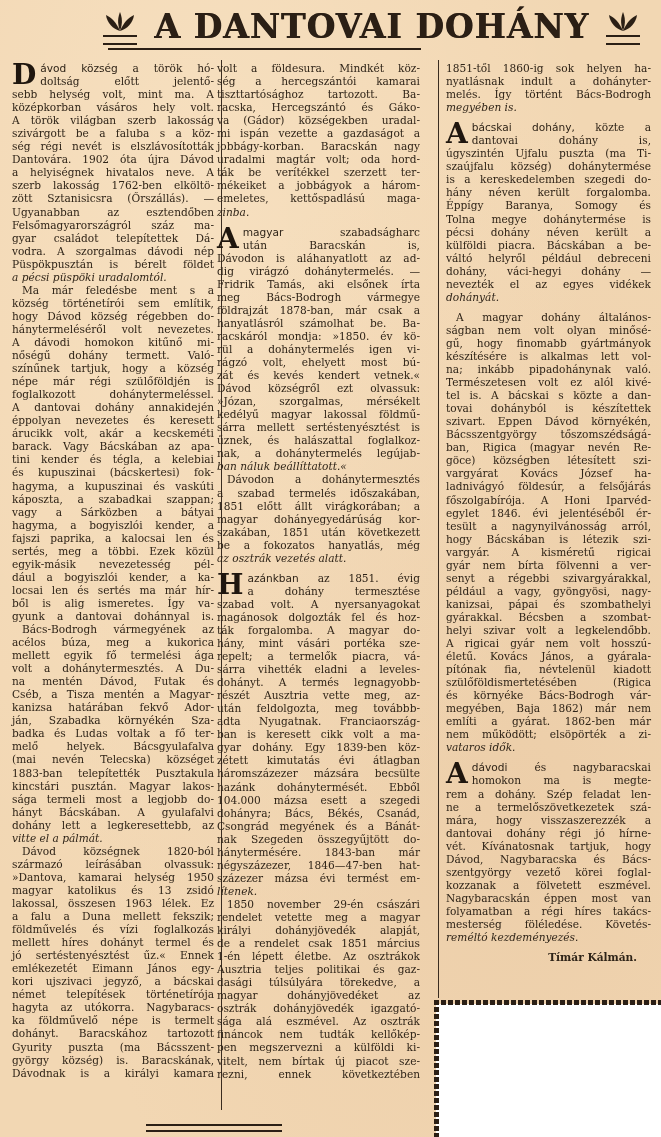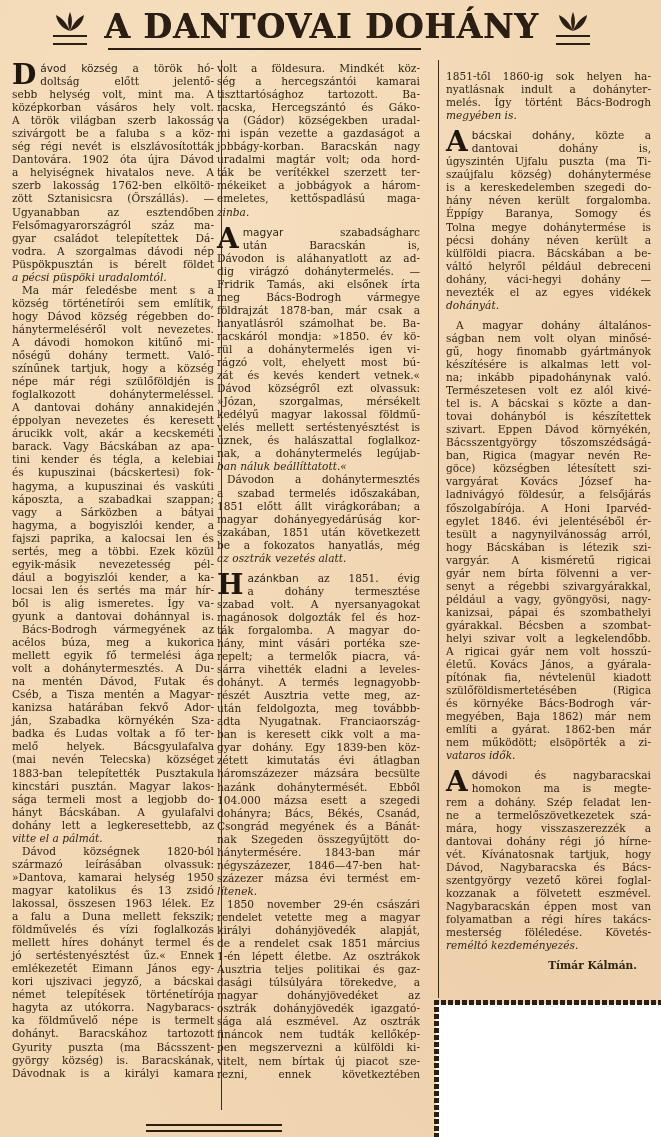--- a/index.html
+++ b/index.html
@@ -12,21 +12,21 @@
   .page {
     position: absolute; inset: 0;
     background:
       radial-gradient(ellipse at 30% 20%, rgba(255,240,215,0.35), rgba(0,0,0,0) 60%),
       radial-gradient(ellipse at 80% 70%, rgba(220,180,140,0.25), rgba(0,0,0,0) 60%),
       #f2d7b3;
   }
   
   .headline {
     position: absolute; left: 0; top: 4px; width: 643px; height: 46px;
-    display: flex; align-items: center; justify-content: center; gap: 14px;
+    display: flex; align-items: center; justify-content: flex-end; gap: 14px;
   }
   .headline-title {
     font-family: "DejaVu Serif", serif; font-weight: bold;
     font-size: 33px; letter-spacing: 1px; color: #2b1f15;
     line-height: 44px; white-space: nowrap;
     text-shadow: 0.6px 0 0 #2b1f15;
   }
   .ornament { width: 40px; height: 36px; display: flex; flex-direction: column; align-items: center; justify-content: flex-end; }
   .ornament svg { display: block; }
   .ornament .bars { width: 34px; height: 6px; border-top: 2px solid #2b1f15; border-bottom: 2px solid #2b1f15; margin-top: 2px; }
@@ -38,21 +38,21 @@
   .col {
     position: absolute; top: 62px;
     font-size: 10.6px; line-height: 13.05px;
     text-align: justify;
   }
   .col .ln { display: block; white-space: nowrap; text-align: justify; text-align-last: justify; height: 13.05px; overflow: visible; }
   .col .ln.last { text-align-last: left; font-style: italic; }
   .col .ln.ind { padding-left: 10px; }
   .col-1 { left: 12px; width: 202px; }
   .col-2 { left: 217px; width: 203px; }
-  .col-3 { left: 446px; width: 205px; margin-top: 8px; }
+  .col-3 { left: 446px; width: 205px; }
   .vrule { position: absolute; width: 0; border-left: 1px solid #3a2c20; }
   .dropcap-line { position: relative; }
   .dropcap {
     float: left; font-size: 28px; line-height: 24px; font-weight: bold;
     margin: 1px 4px 0 0; color: #1f160e; font-family: "DejaVu Serif", serif;
   }
   .lead { font-weight: normal; font-family: "DejaVu Sans", sans-serif; }
   .para-gap { height: 7px; }
   .signature { font-weight: bold; text-align: center; text-align-last: right !important; padding-right: 14px; }
   
@@ -215,21 +215,21 @@
       <span class="ln">meg Bács-Bodrogh vármegye</span>
       <span class="ln">földrajzát 1878-ban, már csak a</span>
       <span class="ln">hanyatlásról számolhat be. Ba-</span>
       <span class="ln">racskáról mondja: »1850. év kö-</span>
       <span class="ln">rül a dohánytermelés igen vi-</span>
       <span class="ln">rágzó volt, ehelyett most bú-</span>
       <span class="ln">zát és kevés kendert vetnek.«</span>
       <span class="ln">Dávod községről ezt olvassuk:</span>
       <span class="ln">»Józan, szorgalmas, mérsékelt</span>
       <span class="ln">kedélyű magyar lakossal földmű-</span>
-      <span class="ln">velés mellett sertéstenyésztést is</span>
+      <span class="ln">sárra mellett sertéstenyésztést is</span>
       <span class="ln">űznek, és halászattal foglalkoz-</span>
       <span class="ln">nak, a dohánytermelés legújab-</span>
       <span class="ln last">ban náluk beállíttatott.«</span>
     </div>
     <div>
       <span class="ln ind">Dávodon a dohánytermesztés</span>
       <span class="ln">a szabad termelés időszakában,</span>
       <span class="ln">1851 előtt állt virágkorában; a</span>
       <span class="ln">magyar dohányegyedárúság kor-</span>
       <span class="ln">szakában, 1851 után következett</span>

